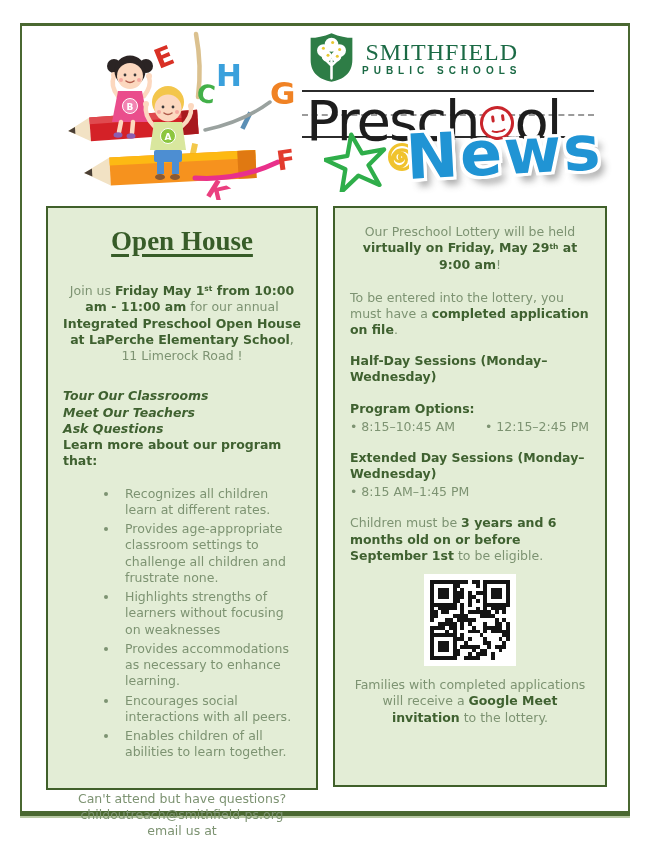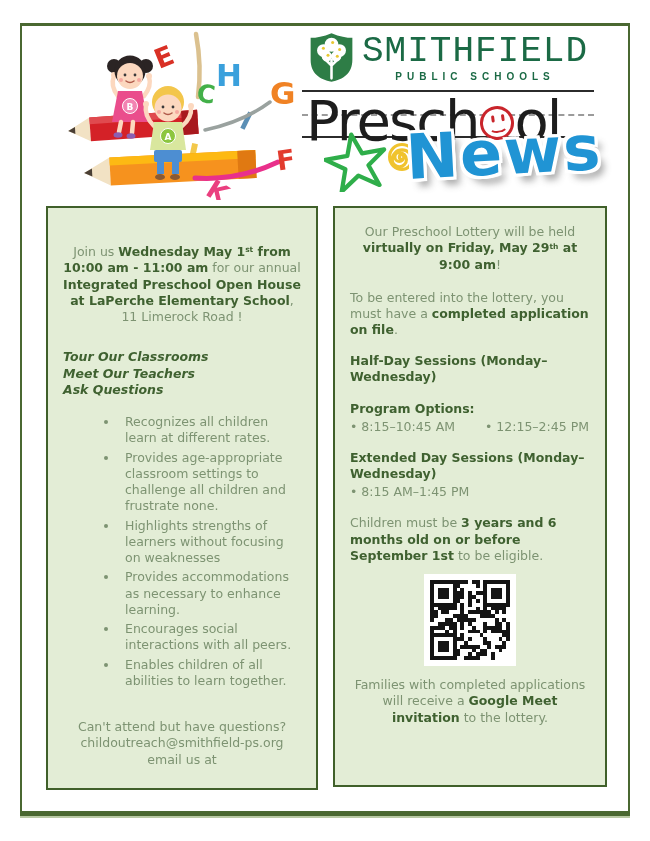--- a/index.html
+++ b/index.html
@@ -22,21 +22,21 @@
   .frame{
     position:absolute;left:20px;top:23px;width:610px;height:793px;
     border:2px solid var(--frame);border-top-width:3px;border-bottom-width:5px;
     box-shadow:0 2px 0 #b9c9a4;
   }
   
   .clipart{position:absolute;left:58px;top:26px;width:240px;height:174px;}
   
   .logo{position:absolute;left:308px;top:32px;width:284px;display:flex;align-items:center;gap:7px;}
   .logo-text{display:flex;flex-direction:column;align-items:center;}
-  .logo-title{font-family:Liberation Mono, monospace;font-size:36px;line-height:1;color:var(--logo-green);letter-spacing:1px;}
+  .logo-title{font-family:Liberation Serif, serif;font-size:24px;line-height:1;color:var(--logo-green);letter-spacing:1px;}
   .logo-sub{font-family:"Liberation Sans", sans-serif;font-size:10px;letter-spacing:5px;color:var(--logo-green);margin-top:1px;font-weight:bold;}
   
   .masthead{position:absolute;left:300px;top:86px;width:300px;height:112px;}
   .ruled{position:absolute;left:2px;top:4px;width:292px;height:48px;
     border-top:2.5px solid #2b2b2b;border-bottom:2.5px solid #2b2b2b;}
   .ruled::before{content:'';position:absolute;left:0;right:0;top:50%;border-top:2px dashed #9b9b9b;}
   .preschool{position:absolute;left:4px;bottom:-13px;white-space:nowrap;
     font-size:56px;line-height:1;letter-spacing:-2px;color:#1d1d1d;font-weight:500;}
   .smiley{display:inline-block;width:34px;height:34px;border:3.5px solid var(--smiley-red);
     border-radius:50%;position:relative;margin:0 1px;transform:rotate(-8deg);background:#fff;}
@@ -185,26 +185,28 @@
   <svg class="star-icon" width="64" height="60" viewBox="0 0 60 56" xmlns="http://www.w3.org/2000/svg">
     <path d="M30 2 L37 21 L58 21 L41 33 L48 53 L30 41 L12 53 L19 33 L2 21 L23 21 Z" fill="none" stroke="#2fae4a" stroke-width="4" stroke-linejoin="round" transform="rotate(-10 30 28)"></path>
   </svg>
   <svg class="spiral-icon" width="32" height="32" viewBox="0 0 36 36" xmlns="http://www.w3.org/2000/svg">
     <path d="M32 18 A 14 14 0 1 0 18 32 A 11 11 0 1 0 7 21 A 8 8 0 1 0 15 13 A 5 5 0 1 0 20 18 A 2.5 2.5 0 1 0 17.5 20.5" fill="none" stroke="#f0c32e" stroke-width="3.5" stroke-linecap="round"></path>
   </svg>
   <div class="news">News</div>
 </div>
 
 <section class="panel left">
-  <div class="p intro"><span>Join us </span><span class="b">Wednesday May 1</span><span class="b sup">st</span><span class="b"> from 10:00 am - 11:00 am</span><span> for our annual </span><span class="b">Integrated Preschool Open House at LaPerche Elementary School</span><span>, 11 Limerock Road !</span></div>
+  <h2>Open House</h2>
+  <div class="p intro"><span>Join us </span><span class="b">Friday May 1</span><span class="b sup">st</span><span class="b"> from 10:00 am - 11:00 am</span><span> for our annual </span><span class="b">Integrated Preschool Open House at LaPerche Elementary School</span><span>, 11 Limerock Road !</span></div>
   <div class="features">
       <div>Tour Our Classrooms</div>
       <div>Meet Our Teachers</div>
       <div>Ask Questions</div>
     </div>
+  <div class="lead-in">Learn more about our program that:</div>
   <ul class="bullets">
       <li>Recognizes all children learn at different rates.</li>
       <li>Provides age-appropriate classroom settings to challenge all children and frustrate none.</li>
       <li>Highlights strengths of learners without focusing on weaknesses</li>
       <li>Provides accommodations as necessary to enhance learning.</li>
       <li>Encourages social interactions with all peers.</li>
       <li>Enables children of all abilities to learn together.</li>
     </ul>
   <div class="oh-footer">
       <div>Can't attend but have questions?</div>

